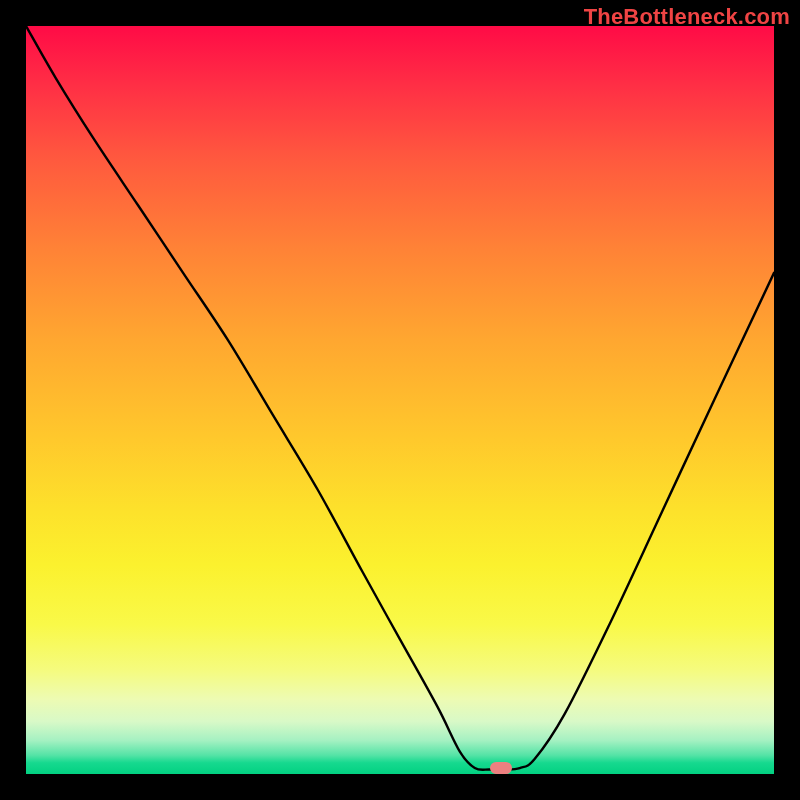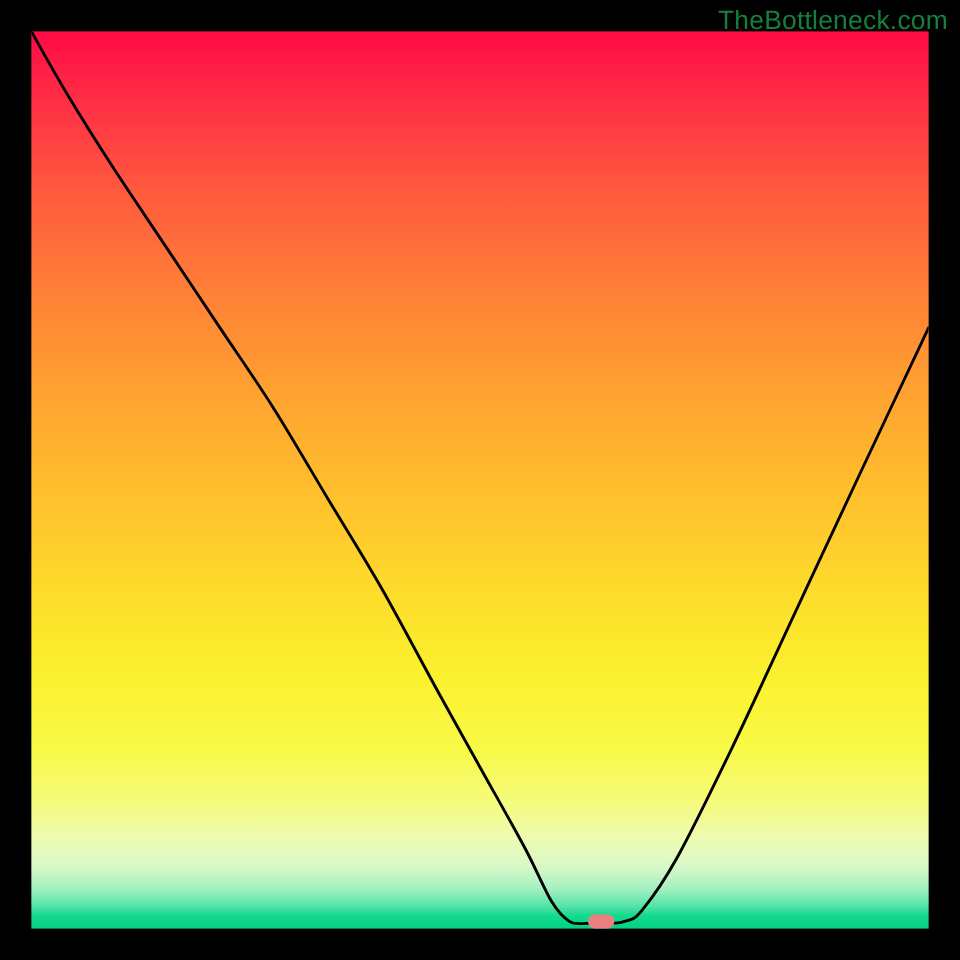--- a/index.html
+++ b/index.html
@@ -66,22 +66,22 @@
     background: #ec8080;
     border-radius: 6px;
     transform: translate(-50%, -50%);
   }
   .watermark {
     position: absolute;
     top: 4px;
     right: 10px;
     font-family: Arial, Helvetica, sans-serif;
     font-size: 22px;
-    font-weight: 400;
-    color: #15803d;
+    font-weight: 700;
+    color: #ef4444;
     letter-spacing: 0.2px;
     user-select: none;
   }
 </style>
 </head>
 <body>
 
 <div class="frame">
   <div class="plot-area">
     <div class="gradient-bg"></div>

